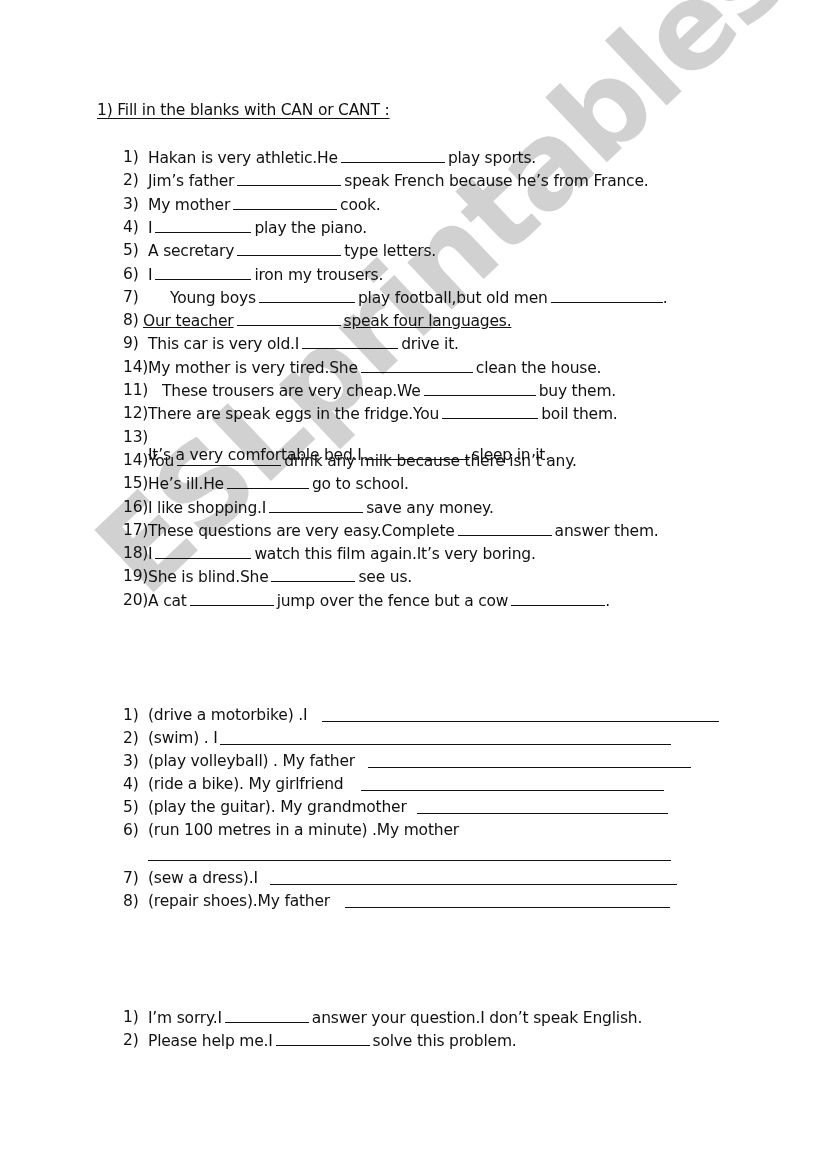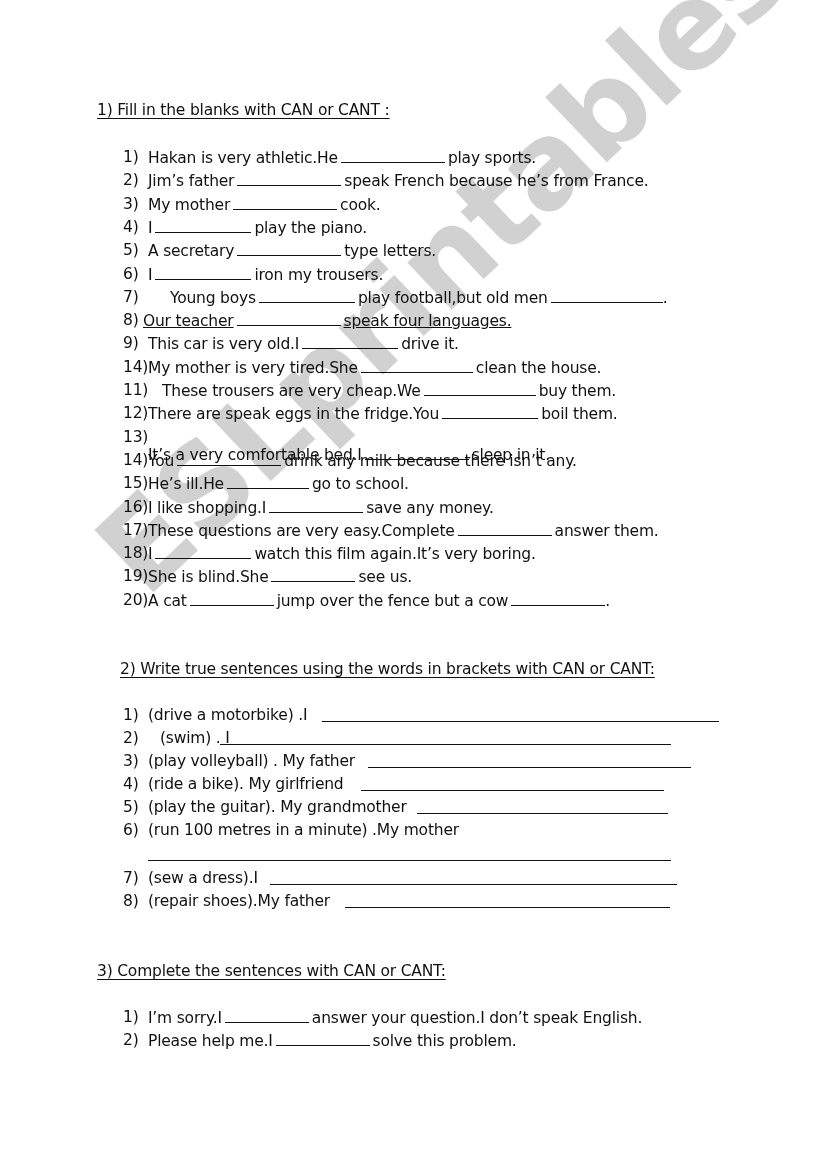--- a/index.html
+++ b/index.html
@@ -103,30 +103,29 @@
         <div class="line" style="left: 123px; top: 566.4px;">
           <span class="num">19)</span>
           <span class="txt" style="left: 25px;"><span>She is blind.She</span><span class="blank" style="width: 84px;"></span><span>see us.</span></span>
         </div>
         <div class="line" style="left: 123px; top: 589.7px;">
           <span class="num">20)</span>
           <span class="txt" style="left: 25px;"><span>A cat</span><span class="blank" style="width: 84px;"></span><span>jump over the fence but a cow</span><span class="blank" style="width: 94px;"></span><span style="margin-left: -3px;">.</span></span>
         </div>
       </div>
 
-    <div class="line heading" style="left:120px; top:659px;"> 2) Write true sentences using the words in brackets with CAN or CANT:</div>
     <div id="s2">
         <div class="line" style="left: 123px; top: 705px;">
           <span class="num">1)</span>
           <span class="txt" style="left: 25px;">(drive a motorbike) .I</span>
         </div>
         <div class="rule" style="left: 322px; width: 397px; top: 721px;"></div>
         <div class="line" style="left: 123px; top: 728px;">
           <span class="num">2)</span>
-          <span class="txt" style="left: 25px; margin-left: 12px;">(swim) . I</span>
+          <span class="txt" style="left: 25px;">(swim) . I</span>
         </div>
         <div class="rule" style="left: 220px; width: 451px; top: 744px;"></div>
         <div class="line" style="left: 123px; top: 751px;">
           <span class="num">3)</span>
           <span class="txt" style="left: 25px;">(play volleyball) . My father</span>
         </div>
         <div class="rule" style="left: 368px; width: 323px; top: 767px;"></div>
         <div class="line" style="left: 123px; top: 774px;">
           <span class="num">4)</span>
           <span class="txt" style="left: 25px;">(ride a bike). My girlfriend</span>
@@ -147,21 +146,20 @@
           <span class="txt" style="left: 25px;">(sew a dress).I</span>
         </div>
         <div class="rule" style="left: 270px; width: 407px; top: 884px;"></div>
         <div class="line" style="left: 123px; top: 891px;">
           <span class="num">8)</span>
           <span class="txt" style="left: 25px;">(repair shoes).My father</span>
         </div>
         <div class="rule" style="left: 345px; width: 325px; top: 907px;"></div>
       </div>
 
-    <div class="line heading" style="left:97px; top:961px;">3) Complete the sentences with CAN or CANT:</div>
     <div id="s3">
         <div class="line" style="left: 123px; top: 1007px;">
           <span class="num">1)</span>
           <span class="txt" style="left: 25px;"><span>I’m sorry.I</span><span class="blank" style="width: 84px;"></span><span>answer your question.I don’t speak English.</span></span>
         </div>
         <div class="line" style="left: 123px; top: 1030.3px;">
           <span class="num">2)</span>
           <span class="txt" style="left: 25px;"><span>Please help me.I</span><span class="blank" style="width: 94px;"></span><span>solve this problem.</span></span>
         </div>
       </div>

